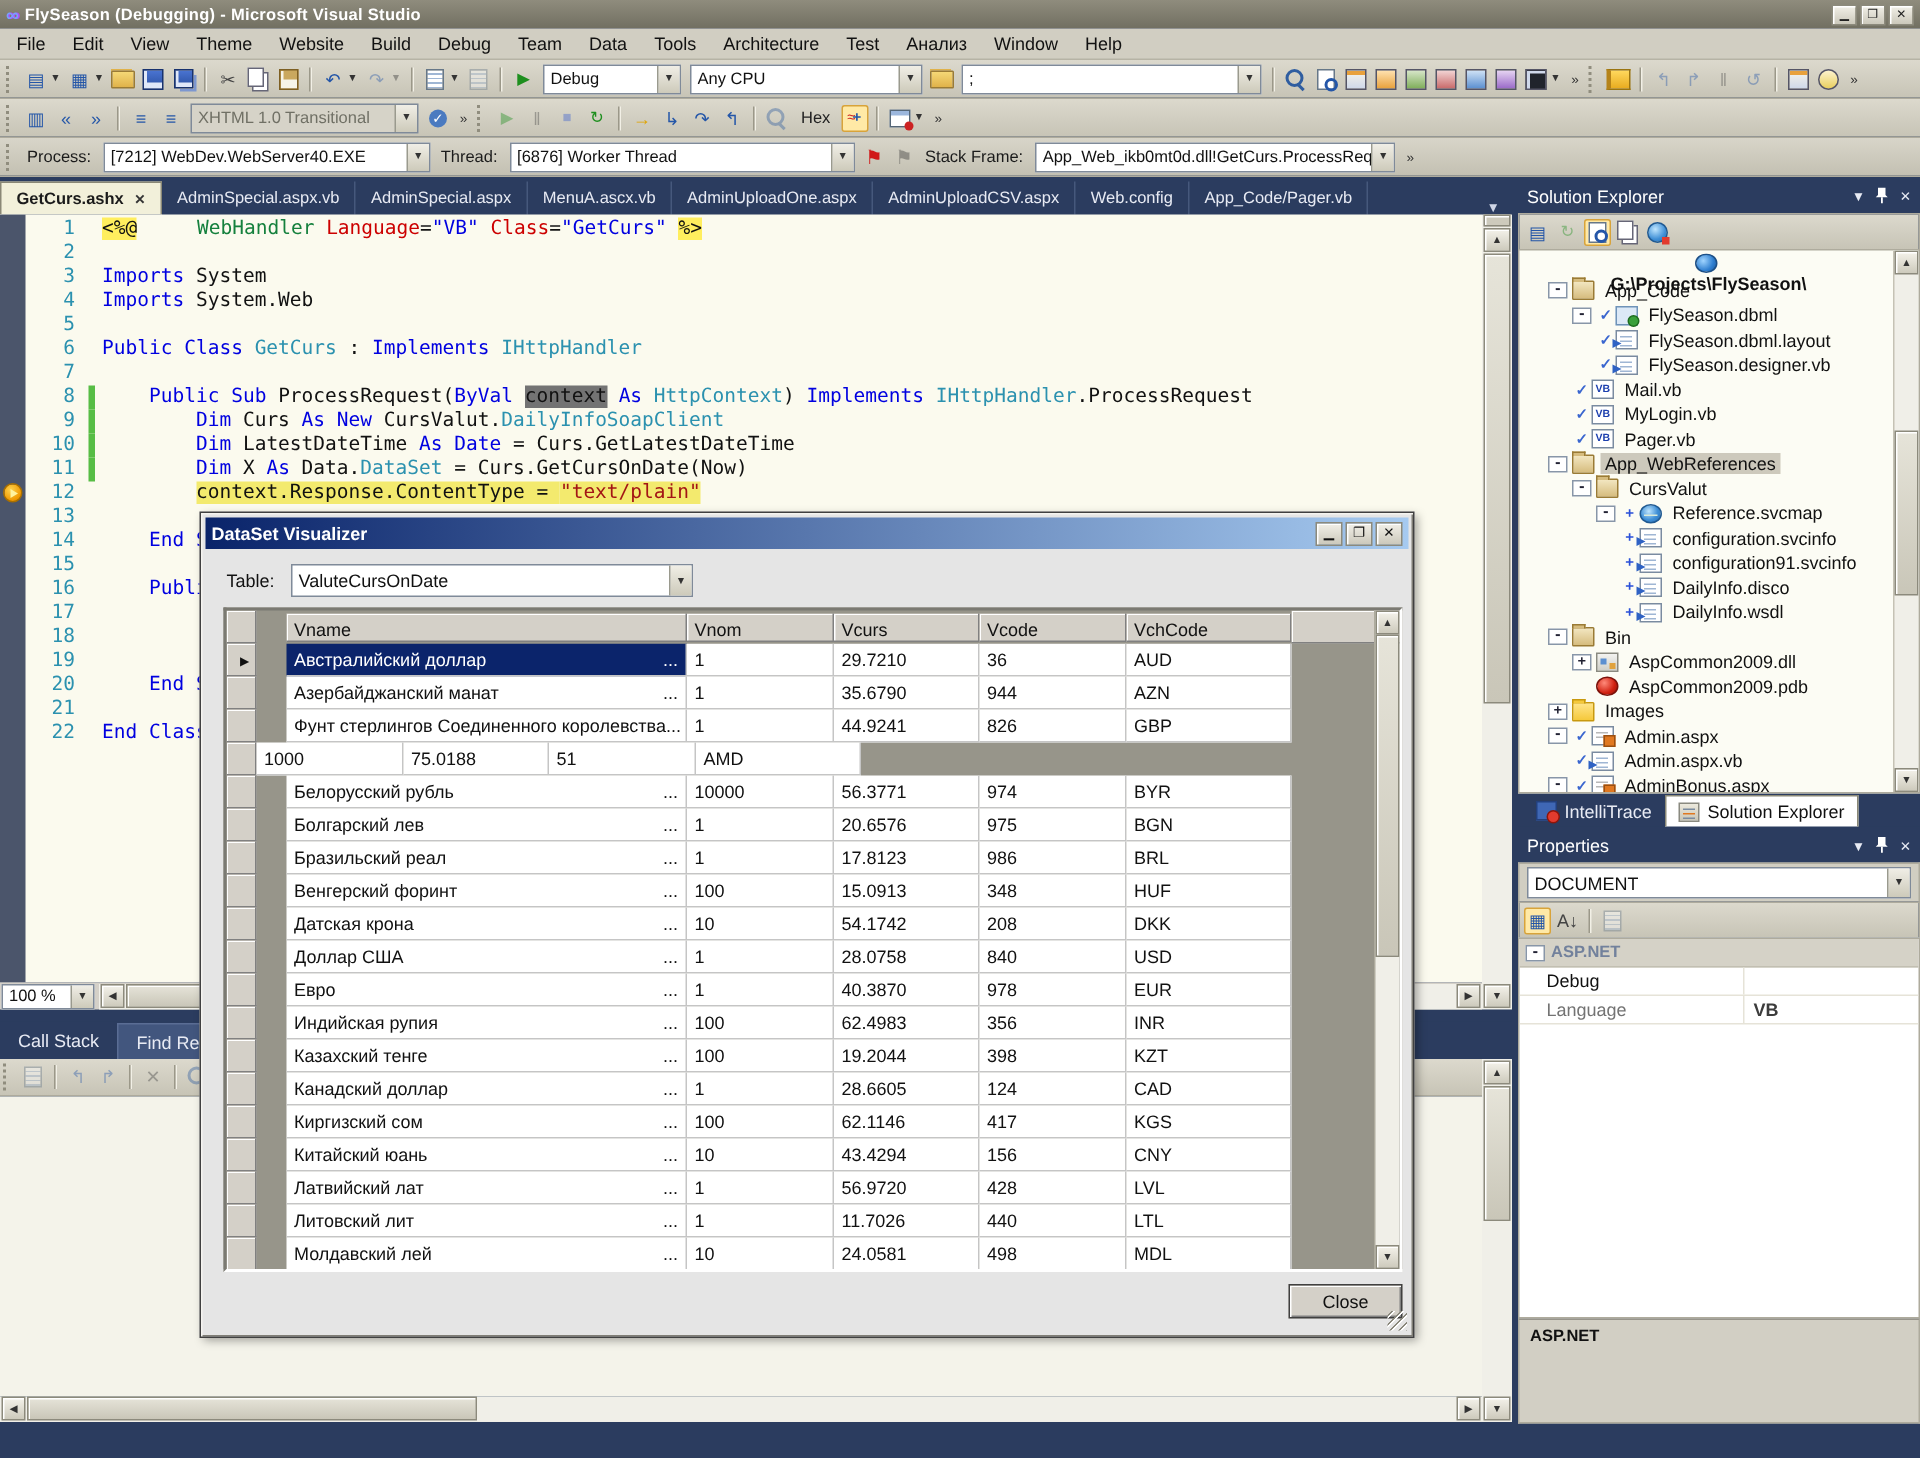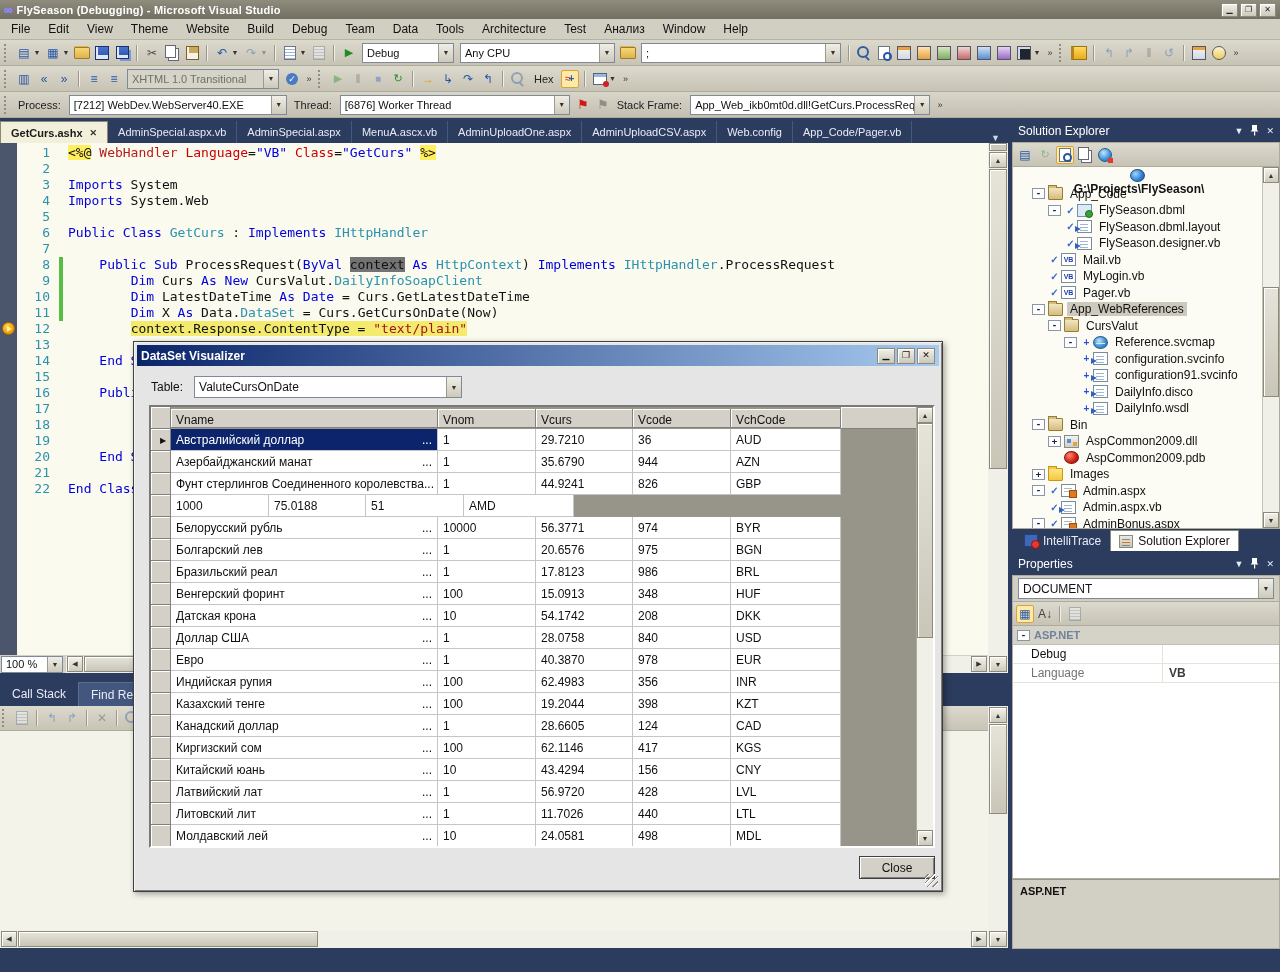--- a/index.html
+++ b/index.html
@@ -99,21 +99,21 @@
   
   #editor{position:absolute;left:0;top:143px;width:988px;height:512px;background:#fbfaee;overflow:hidden;}
   #gutterstrip{position:absolute;left:0;top:0;bottom:0;width:17px;background:#4b556b;}
   #lines{position:absolute;left:17px;top:2px;right:0;}
   .cline{height:16px;display:flex;align-items:center;}
   .lnum{width:42px;text-align:right;padding-right:9px;color:#2b91af;font:13px/16px "DejaVu Sans Mono",monospace;flex:none;}
   .cbar{width:9px;height:16px;flex:none;}
   .cbar.bar{background:linear-gradient(90deg,#57bd45 0 4px,transparent 4px);}
   .ctext{font:13px/16px "DejaVu Sans Mono",monospace;white-space:pre;color:#111;}
   .ctext .k{color:#0000e0;} .ctext .t{color:#2b91af;} .ctext .p{color:#111;}
-  .ctext .s{color:#b91c1c;} .ctext .ah{color:#cc0000;} .ctext .av{color:#0000e0;}
+  .ctext .s{color:#15803d;margin-left:32px;} .ctext .ah{color:#cc0000;} .ctext .av{color:#0000e0;}
   .ctext .tg{background:#ffee5e;color:#111;}
   .ctext .cx{background:#737373;}
   .ctext .y{background:#f3ea6e;} .ctext .ys{background:#f3ea6e;color:#a31515;}
   #cur-marker{position:absolute;left:2px;top:179px;width:13px;height:13px;border-radius:50%;
     background:radial-gradient(circle at 38% 32%,#ffd34e,#f09800 70%);border:1px solid #a96f00;
     display:flex;align-items:center;justify-content:center;}
   #cur-marker::after{content:"";border-left:5px solid #fff3a0;border-top:3px solid transparent;border-bottom:3px solid transparent;margin-left:2px;}
 
   
   .sb{position:absolute;background:#f0efe8;}
@@ -235,21 +235,21 @@
   .dbtn{width:18px;height:16px;background:linear-gradient(#f2f0e8,#cbc8bb);border:1px solid #8c8a7c;
     box-shadow:inset 1px 1px 0 #fff;display:flex;align-items:center;justify-content:center;font-size:9px;color:#111;line-height:1;}
   .dlg-tablerow{position:absolute;left:17px;top:34px;display:flex;align-items:center;}
   .dlg-tablerow label{font-size:12px;color:#111;margin-right:8px;}
   #table-combo{width:268px;height:22px;background:#fff;}
   .dgrid{position:absolute;left:15px;top:63px;width:786px;height:443px;background:#97958a;
     border:2px solid;border-color:#7b7a72 #fff #fff #7b7a72;overflow:hidden;}
   .ghead{display:flex;height:22px;}
   .gh{background:#d4d0c8;border-right:1px solid #808080;border-bottom:1px solid #808080;
     box-shadow:inset 1px 1px 0 #fff;padding:4px 0 0 5px;font-size:12px;color:#111;flex:none;}
-  .w-sel{width:20px;} .w-name{width:267px;} .w-nom{width:98px;} .w-curs{width:97px;}
+  .w-sel{width:20px;} .w-name{width:267px;margin-left:20px;} .w-nom{width:98px;} .w-curs{width:97px;}
   .w-code{width:98px;} .w-ch{width:110px;} .w-fillh{width:79px;}
   .gbody{position:absolute;left:0;top:22px;right:17px;bottom:0;overflow:hidden;}
   .grow{display:flex;height:22px;}
   .gc{background:#fff;border-right:1px solid #c5c5c5;border-bottom:1px solid #c5c5c5;
     padding:4px 0 0 5px;font-size:12px;color:#111;flex:none;white-space:nowrap;overflow:hidden;}
   .gc-sel{background:#d4d0c8;border-right:1px solid #808080;border-bottom:1px solid #808080;
     box-shadow:inset 1px 1px 0 #fff;padding-top:3px;text-align:center;}
   .gc-name{display:flex;justify-content:space-between;}
   .gc-name::after{content:"...";padding-right:5px;}
   .grow.selected .gc-name{background:#0b246b;color:#fff;}

